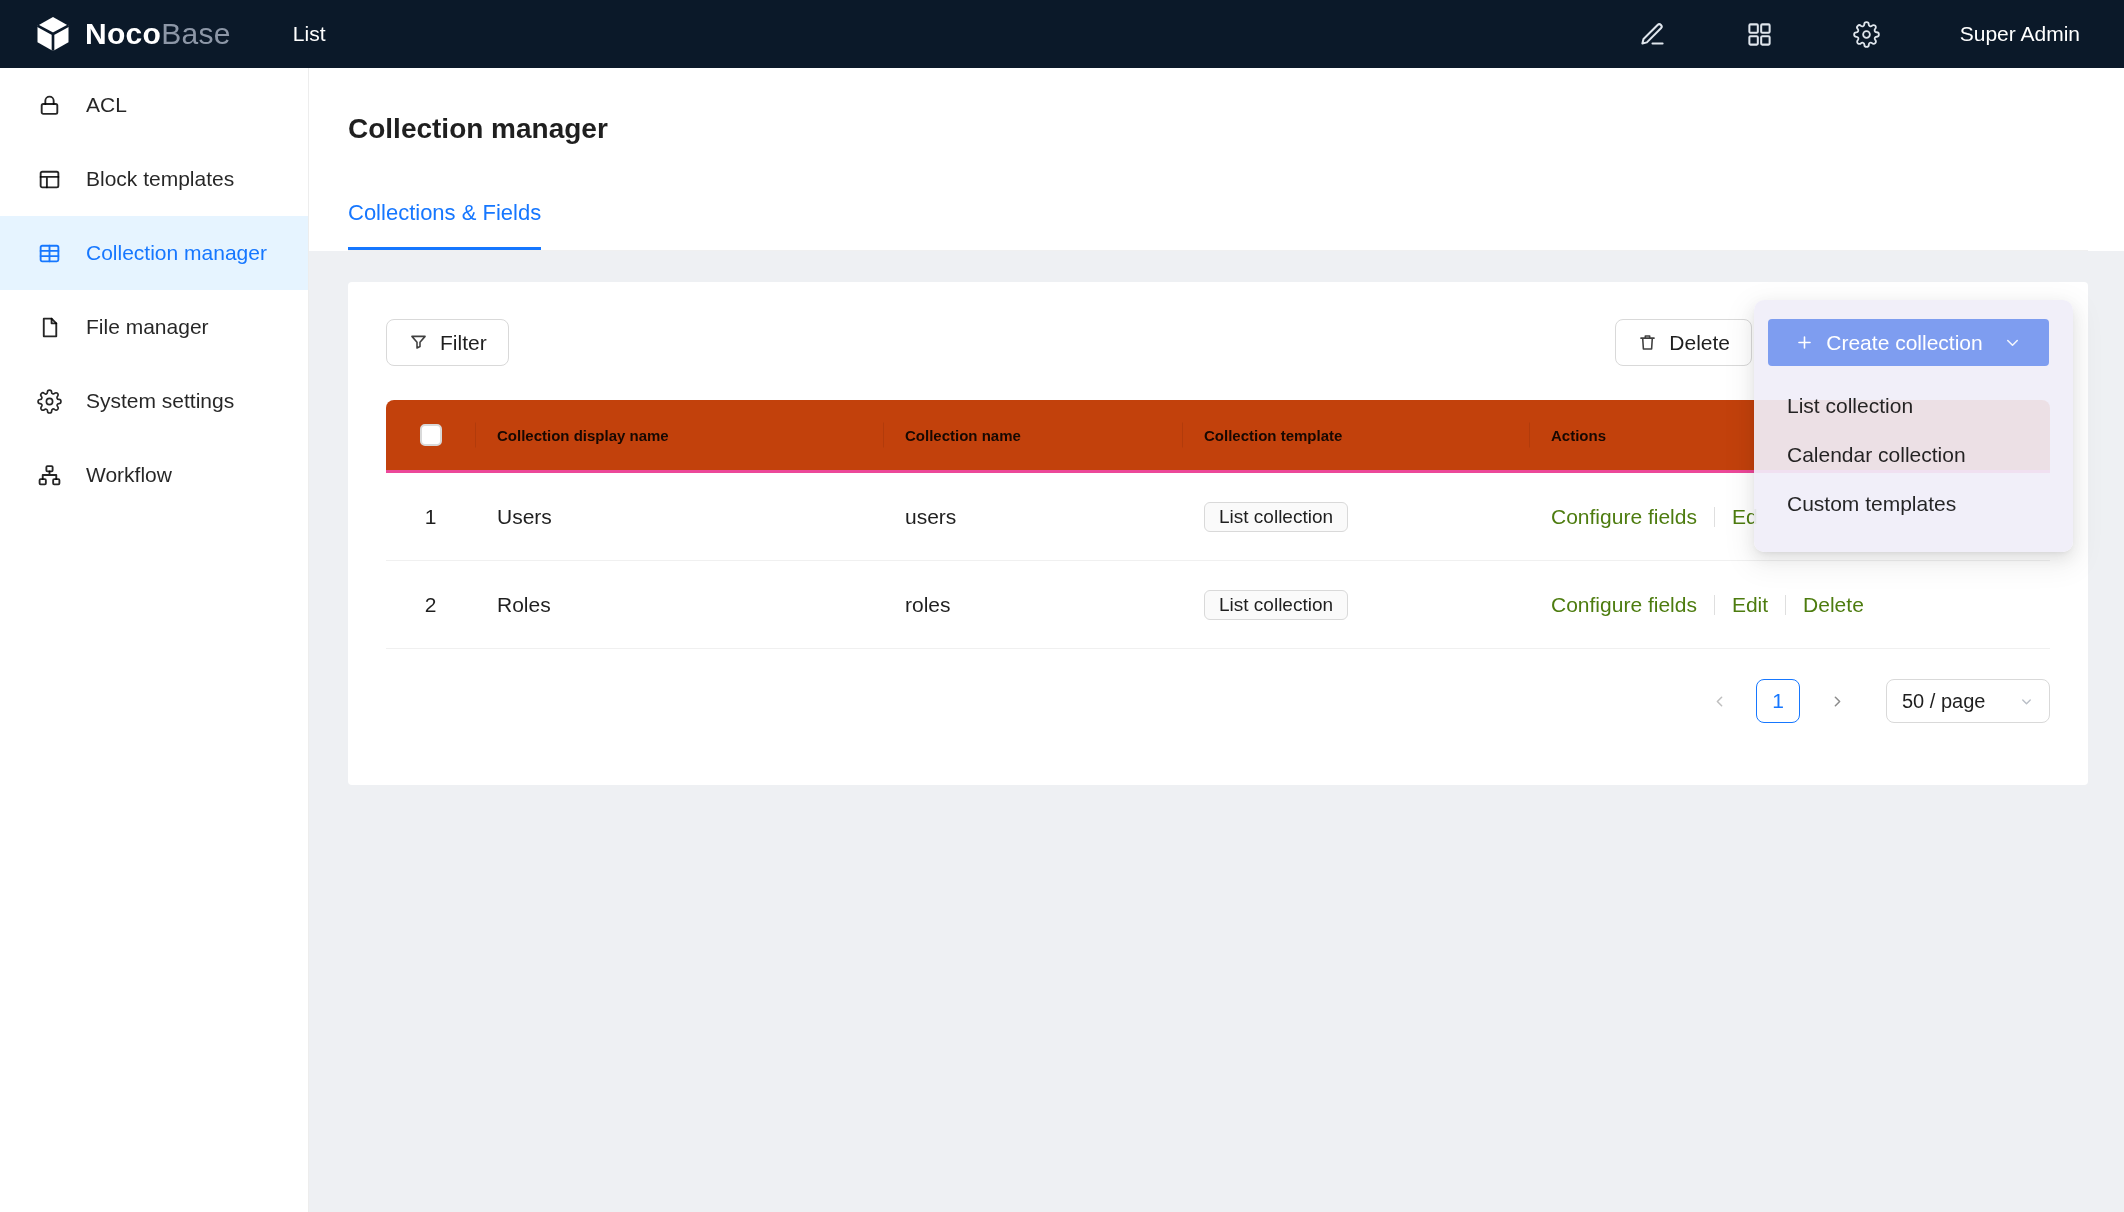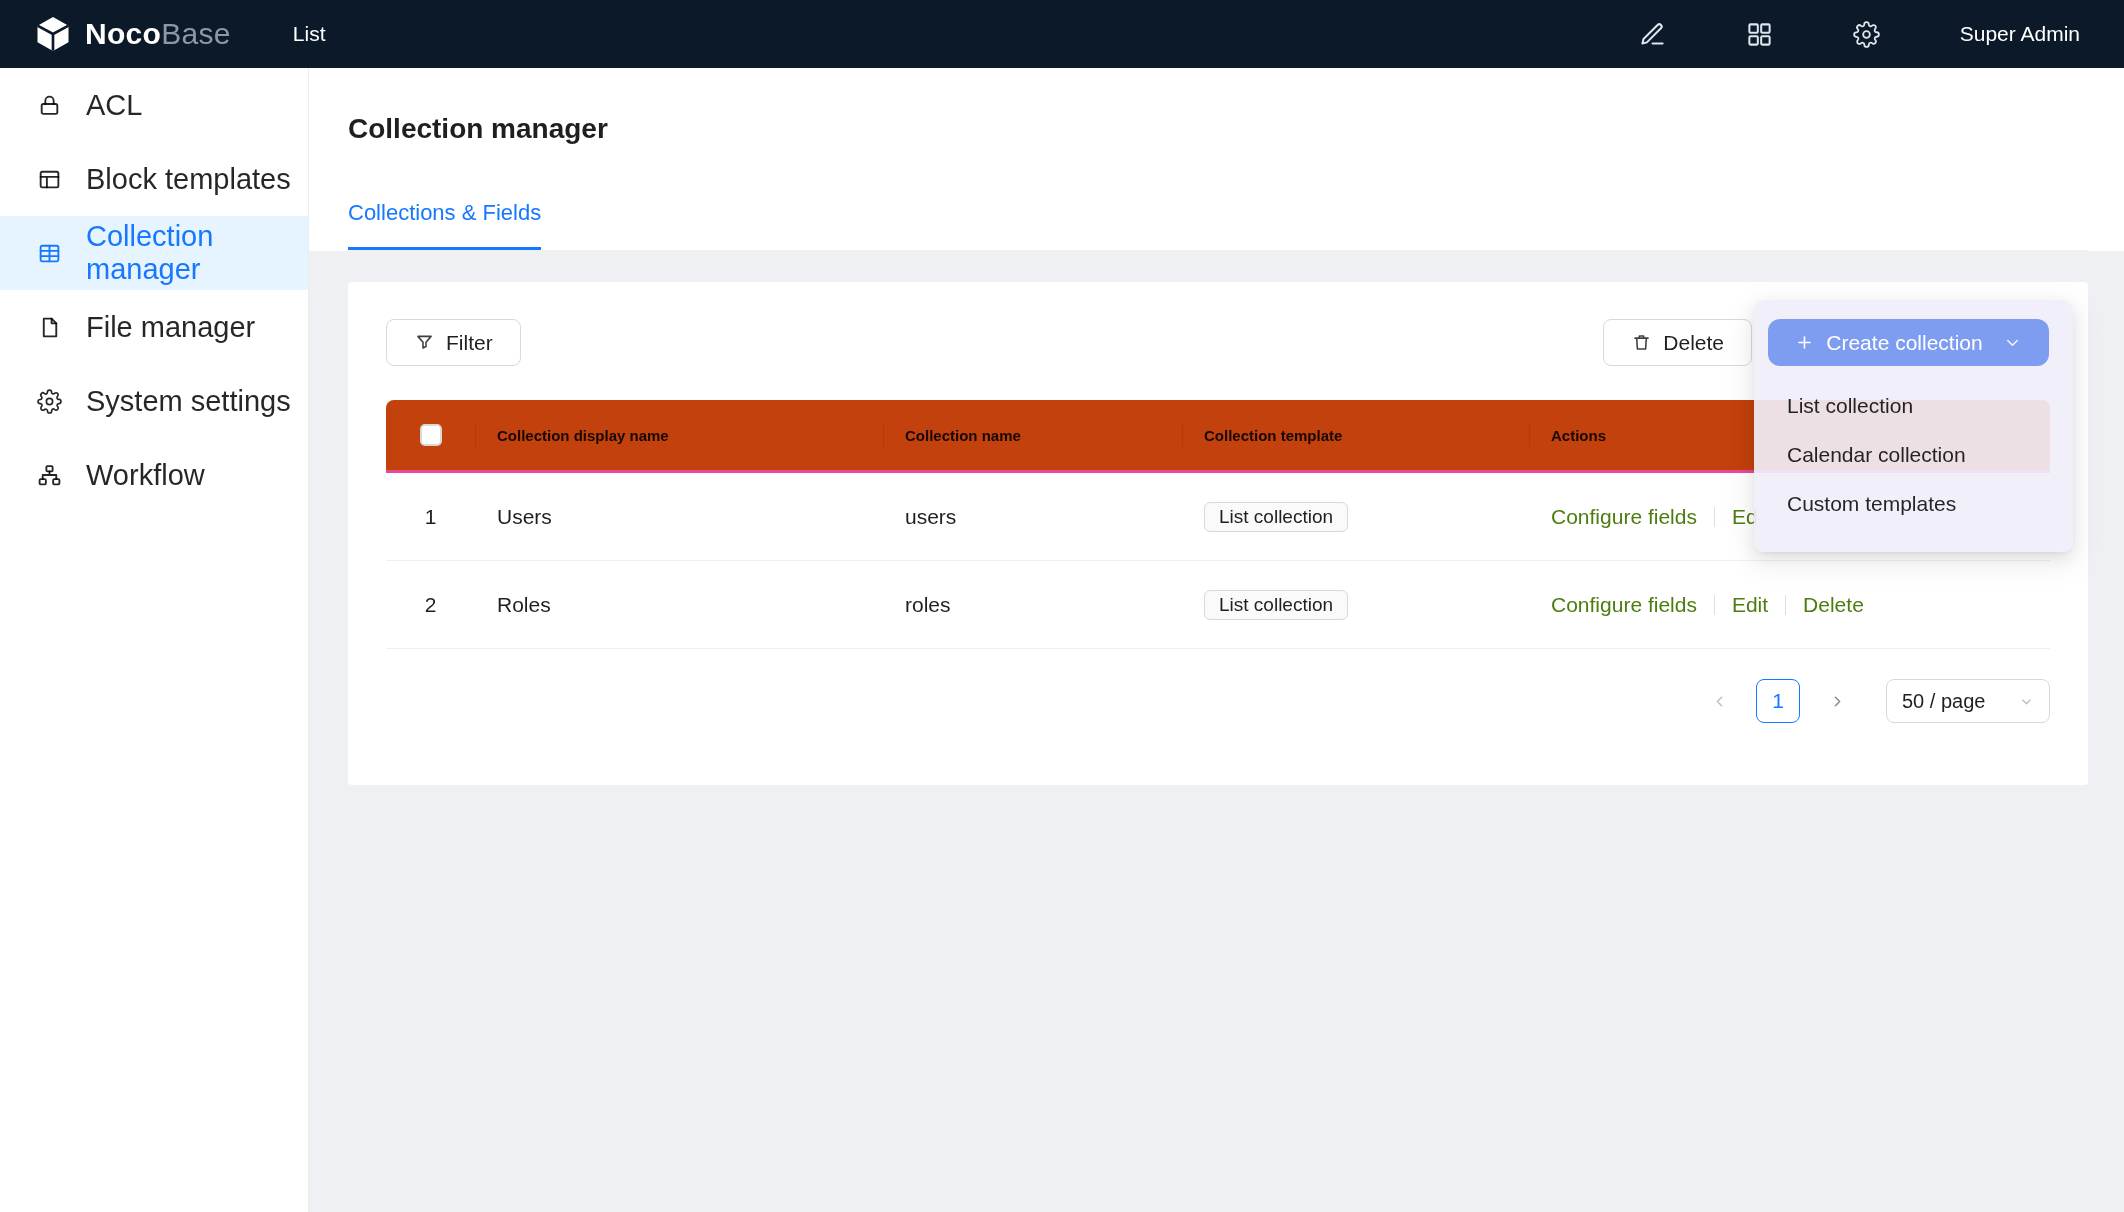--- a/index.html
+++ b/index.html
@@ -25,21 +25,21 @@
   .top-right { margin-left: auto; display: flex; align-items: center; gap: 80px; }
   .top-icon { width: 27px; height: 27px; color: #dfe5ec; cursor: pointer; display: flex; }
   .top-icon svg { width: 27px; height: 27px; }
   .top-user { font-size: 21px; color: #fff; cursor: pointer; }
 
   
   .body-row { flex: 1; display: flex; min-height: 0; }
   .sidebar { width: 309px; flex: 0 0 309px; background: #fff; border-right: 1px solid #ededed; }
   .side-item {
     height: 74px; display: flex; align-items: center; gap: 24px;
-    padding-left: 37px; font-size: 29px; color: rgba(0,0,0,0.85); cursor: pointer;
+    padding-left: 37px; font-size: 21px; color: rgba(0,0,0,0.85); cursor: pointer;
   }
   .side-item svg { width: 25px; height: 25px; flex: 0 0 25px; }
   .side-item.active { background: #e6f4ff; color: #1677ff; }
 
   .main { flex: 1; display: flex; flex-direction: column; background: #eef0f3; min-width: 0; }
   .main-white { background: #fff; padding: 44px 36px 0 39px; }
   .page-title { font-size: 28px; font-weight: 700; color: rgba(0,0,0,0.88); line-height: 34px; }
   .tabbar { margin-top: 54px; border-bottom: 1px solid rgba(5,5,5,0.06); }
   .tab {
     display: inline-block; font-size: 22px; font-weight: 500; color: #1677ff;
@@ -47,21 +47,21 @@
   }
 
   .content { flex: 1; padding: 31px 36px 0 39px; }
   .card { position: relative; background: #fff; border-radius: 4px; height: 503px; padding: 37px 38px 0; }
 
   
   .toolbar { display: flex; align-items: center; }
   .btn {
     height: 47px; display: inline-flex; align-items: center; gap: 11px;
     border: 1px solid #d9d9d9; border-radius: 8px; background: #fff;
-    font-size: 21px; color: rgba(0,0,0,0.88); padding: 0 27px; cursor: pointer;
+    font-size: 21px; color: rgba(0,0,0,0.88); padding: 0 21px; cursor: pointer;
     font-family: inherit;
   }
   .btn svg { width: 21px; height: 21px; color: rgba(0,0,0,0.75); }
   .btn-delete { margin-left: auto; margin-right: 298px; }
 
   
   .table { margin-top: 34px; }
   .t-header, .t-row { display: grid; grid-template-columns: 89px 408px 299px 347px 1fr; align-items: center; }
   .t-header {
     height: 73px; background: #c2410c; border-bottom: 3px solid #ec4899;
@@ -102,21 +102,21 @@
   .pg-size svg { width: 15px; height: 15px; color: #b9bec6; }
 
   
   .dropdown-panel {
     position: absolute; top: 18px; right: 15px; width: 319px; height: 252px;
     background: rgba(240,238,249,0.92); border-radius: 10px; z-index: 5;
     box-shadow: 0 6px 16px rgba(0,0,0,0.08), 0 3px 6px -4px rgba(0,0,0,0.12), 0 9px 28px 8px rgba(0,0,0,0.05);
   }
   .create-btn {
     position: absolute; top: 19px; left: 14px; width: 281px; height: 47px;
-    background: #7e9df0; border: none; border-radius: 12px; color: #fff;
+    background: #7e9df0; border: none; border-radius: 4px; color: #fff;
     font-size: 21px; display: flex; align-items: center; justify-content: center; gap: 12px;
     cursor: pointer; font-family: inherit;
   }
   .create-btn svg { width: 19px; height: 19px; }
   .create-btn .chev { margin-left: 8px; opacity: 0.9; }
   .menu { position: absolute; top: 81px; left: 0; right: 0; }
   .menu-item {
     height: 49px; display: flex; align-items: center; padding-left: 33px;
     font-size: 21px; color: rgba(0,0,0,0.85); cursor: pointer;
   }

